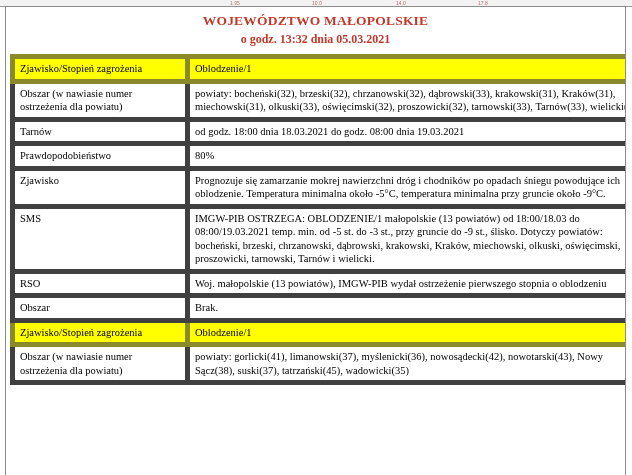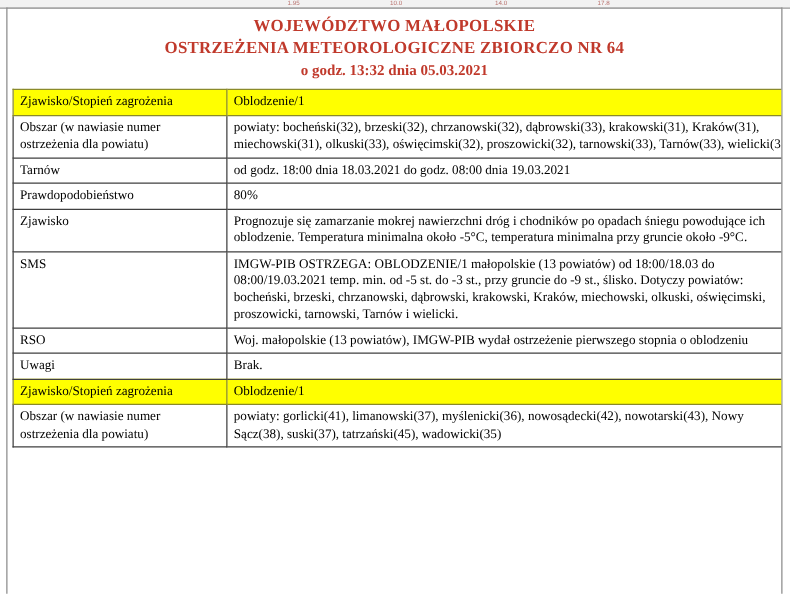--- a/index.html
+++ b/index.html
@@ -71,21 +71,21 @@
   }
 
   
   table.warn-table {
     border-collapse: collapse;
     width: 609px;
     margin: 0 0 0 4px;
     table-layout: fixed;
   }
   table.warn-table td {
-    border: 1px solid #404040;
+    border: 5px solid #404040;
     vertical-align: top;
     font-size: 10.5px;
     line-height: 13.5px;
     padding: 3px 5px 3px 5px;
     color: #000000;
     word-wrap: break-word;
   }
   td.label-cell {
     width: 160px;
   }
@@ -107,21 +107,20 @@
   <span class="tick" style="left:230px;">1.95</span>
   <span class="tick" style="left:312px;">10.0</span>
   <span class="tick" style="left:396px;">14.0</span>
   <span class="tick" style="left:478px;">17.8</span>
 </div>
 
 <div id="page">
 
   <div id="doc-header">
     <div class="line1">WOJEWÓDZTWO MAŁOPOLSKIE</div>
-    <div class="line2">OSTRZEŻENIA METEOROLOGICZNE ZBIORCZO NR 64</div>
     <div class="line4">o godz. 13:32 dnia 05.03.2021</div>
   </div>
 
   <table class="warn-table">
     <tbody>
 
       <tr class="phenomenon-row">
         <td class="label-cell">Zjawisko/Stopień zagrożenia</td>
         <td class="value-cell">Oblodzenie/1</td>
       </tr>
@@ -150,21 +149,21 @@
         <td class="label-cell spacer-pad">SMS</td>
         <td class="value-cell spacer-pad">IMGW-PIB OSTRZEGA: OBLODZENIE/1 małopolskie (13 powiatów) od 18:00/18.03 do 08:00/19.03.2021 temp. min. od -5 st. do -3 st., przy gruncie do -9 st., ślisko. Dotyczy powiatów: bocheński, brzeski, chrzanowski, dąbrowski, krakowski, Kraków, miechowski, olkuski, oświęcimski, proszowicki, tarnowski, Tarnów i wielicki.</td>
       </tr>
 
       <tr>
         <td class="label-cell spacer-pad">RSO</td>
         <td class="value-cell spacer-pad">Woj. małopolskie (13 powiatów), IMGW-PIB wydał ostrzeżenie pierwszego stopnia o oblodzeniu</td>
       </tr>
 
       <tr>
-        <td class="label-cell">Uwagi</td>
+        <td class="label-cell">Obszar</td>
         <td class="value-cell">Brak.</td>
       </tr>
 
       <tr class="phenomenon-row">
         <td class="label-cell">Zjawisko/Stopień zagrożenia</td>
         <td class="value-cell">Oblodzenie/1</td>
       </tr>
 
       <tr>
         <td class="label-cell">Obszar (w nawiasie numer ostrzeżenia dla powiatu)</td>

